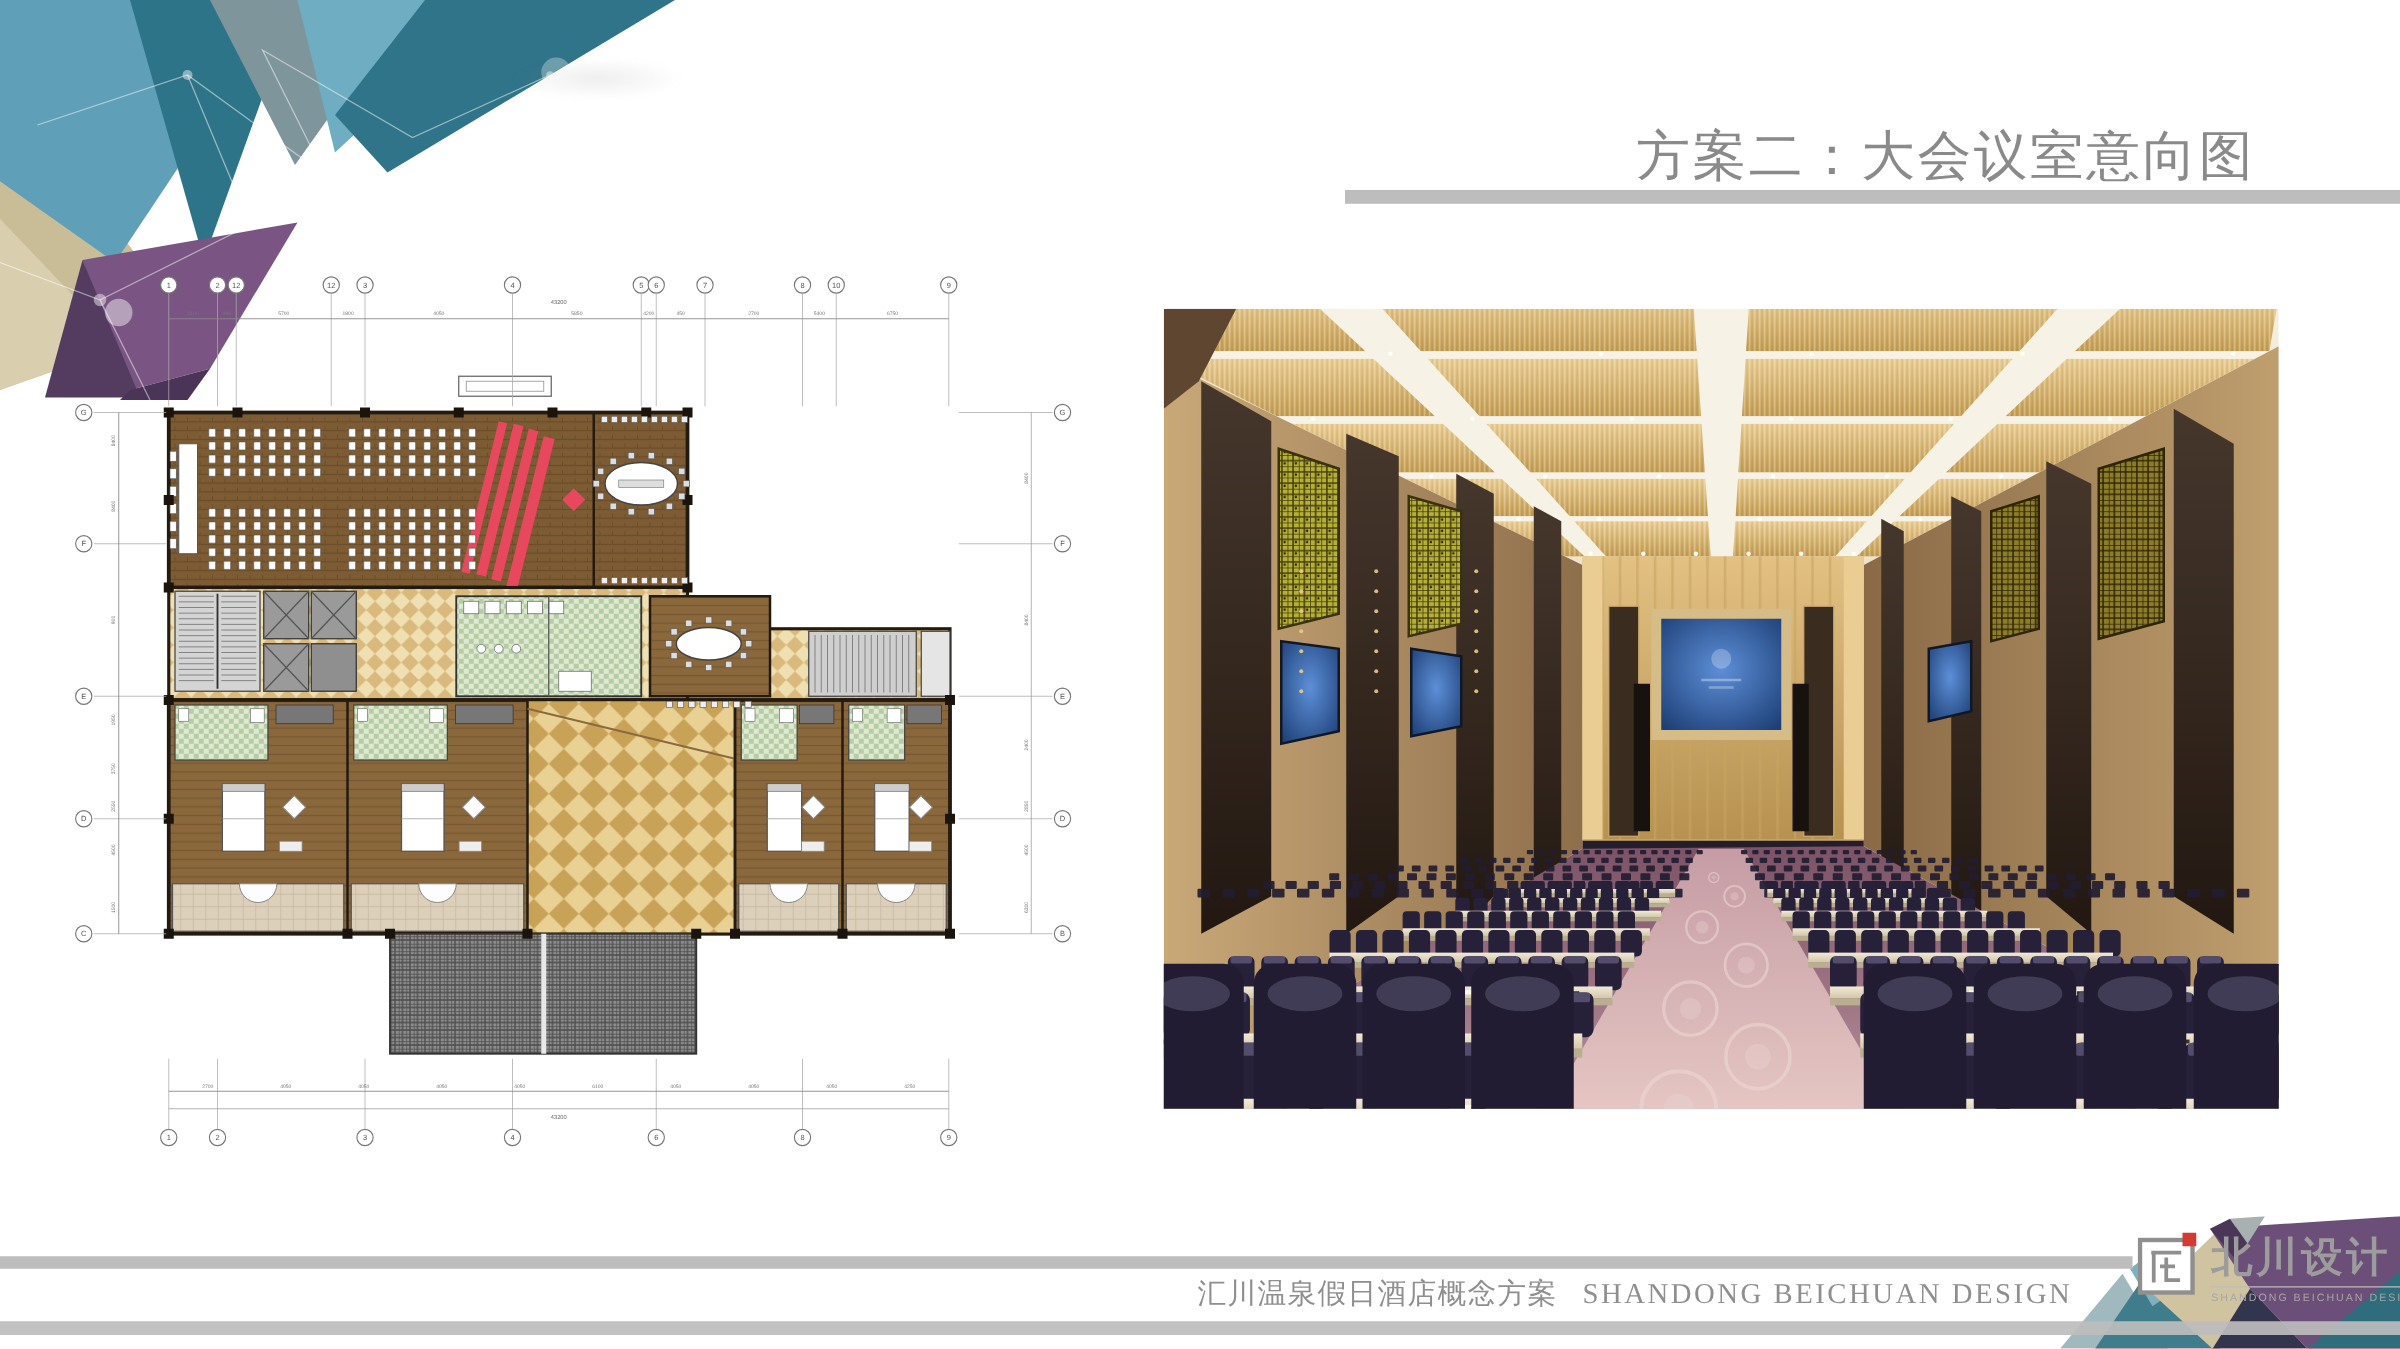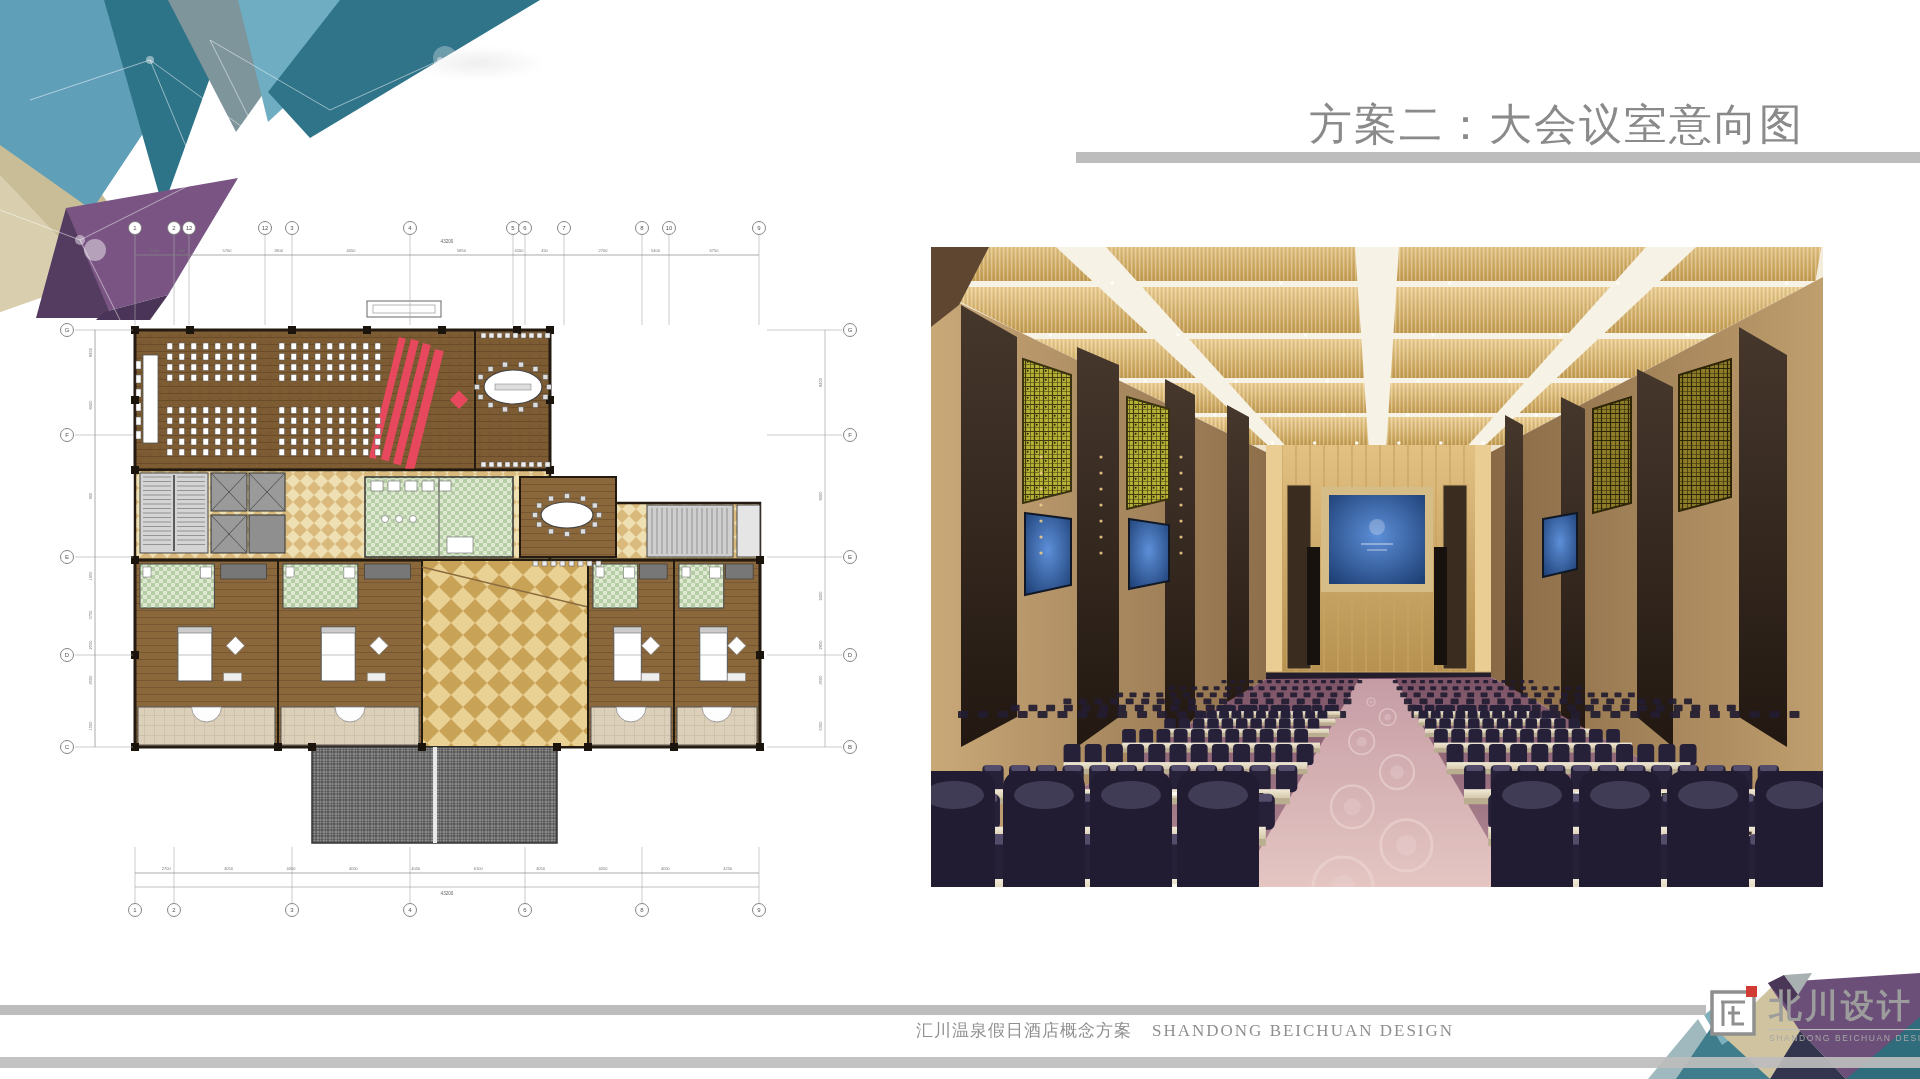--- a/index.html
+++ b/index.html
@@ -10,21 +10,21 @@
   .smudge{left:408px;top:46px;width:140px;height:34px;border-radius:50%;
           background:radial-gradient(ellipse,rgba(120,120,120,.12),rgba(120,120,120,0) 70%);
           filter:blur(2px);}
   .title-wrap{top:96px;right:116px;text-align:center;}
   .title-wrap h1{margin:0;font-size:43px;font-weight:400;color:#8a8a8a;letter-spacing:2px;}
   .title-bar{left:1076px;top:152px;width:844px;height:11px;background:#bdbdbd;}
   .plan{left:55px;top:215px;width:810px;height:710px;}
   .hall{left:931px;top:247px;width:892px;height:640px;}
   .foot-bar-top{left:0;top:1005px;width:1706px;height:10px;background:#bdbdbd;z-index:4;}
   .foot-bar-bottom{left:0;top:1057px;width:1920px;height:11px;background:#bdbdbd;opacity:.92;z-index:6;}
-  .foot-text{left:916px;top:1019px;z-index:5;color:#8f8f8f;font-size:17px;
+  .foot-text{left:958px;top:1019px;z-index:5;color:#8f8f8f;font-size:23px;
              font-family:"Liberation Serif",serif;letter-spacing:1px;white-space:nowrap;}
   .foot-text .foot-en{margin-left:20px;letter-spacing:2px;}
   .deco-br{left:1648px;top:973px;width:272px;height:106px;z-index:3;}
   .logo{left:1710px;top:986px;z-index:7;display:flex;align-items:flex-start;}
   .logo-icon{width:52px;height:52px;flex:0 0 auto;}
   .logo-text{margin-left:7px;}
   .logo-cn{font-size:33px;font-weight:bold;color:#9c9c9c;letter-spacing:3px;line-height:40px;}
   .logo-en{font-size:8.5px;color:#a6a6a6;letter-spacing:1.6px;margin-top:3px;white-space:nowrap;
            border-top:1px solid #bdbdbd;padding-top:3px;}
 </style>

